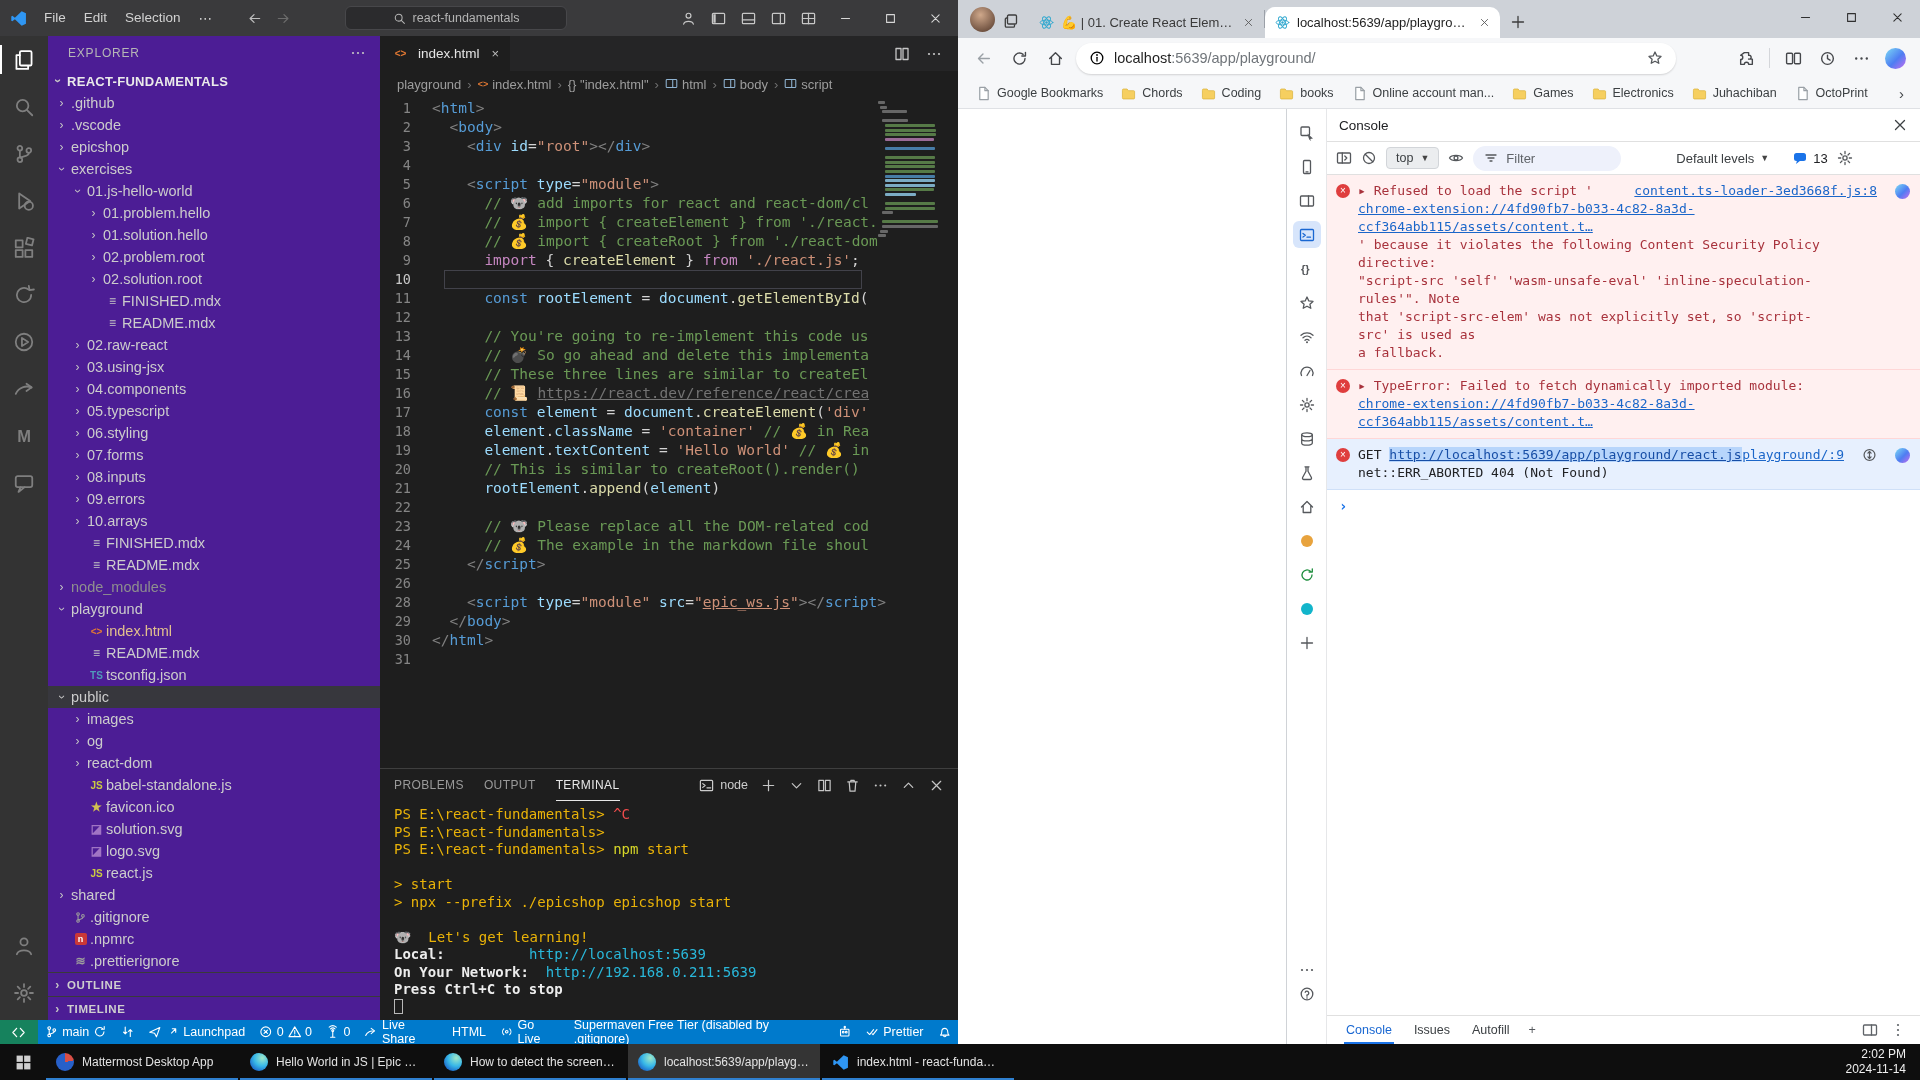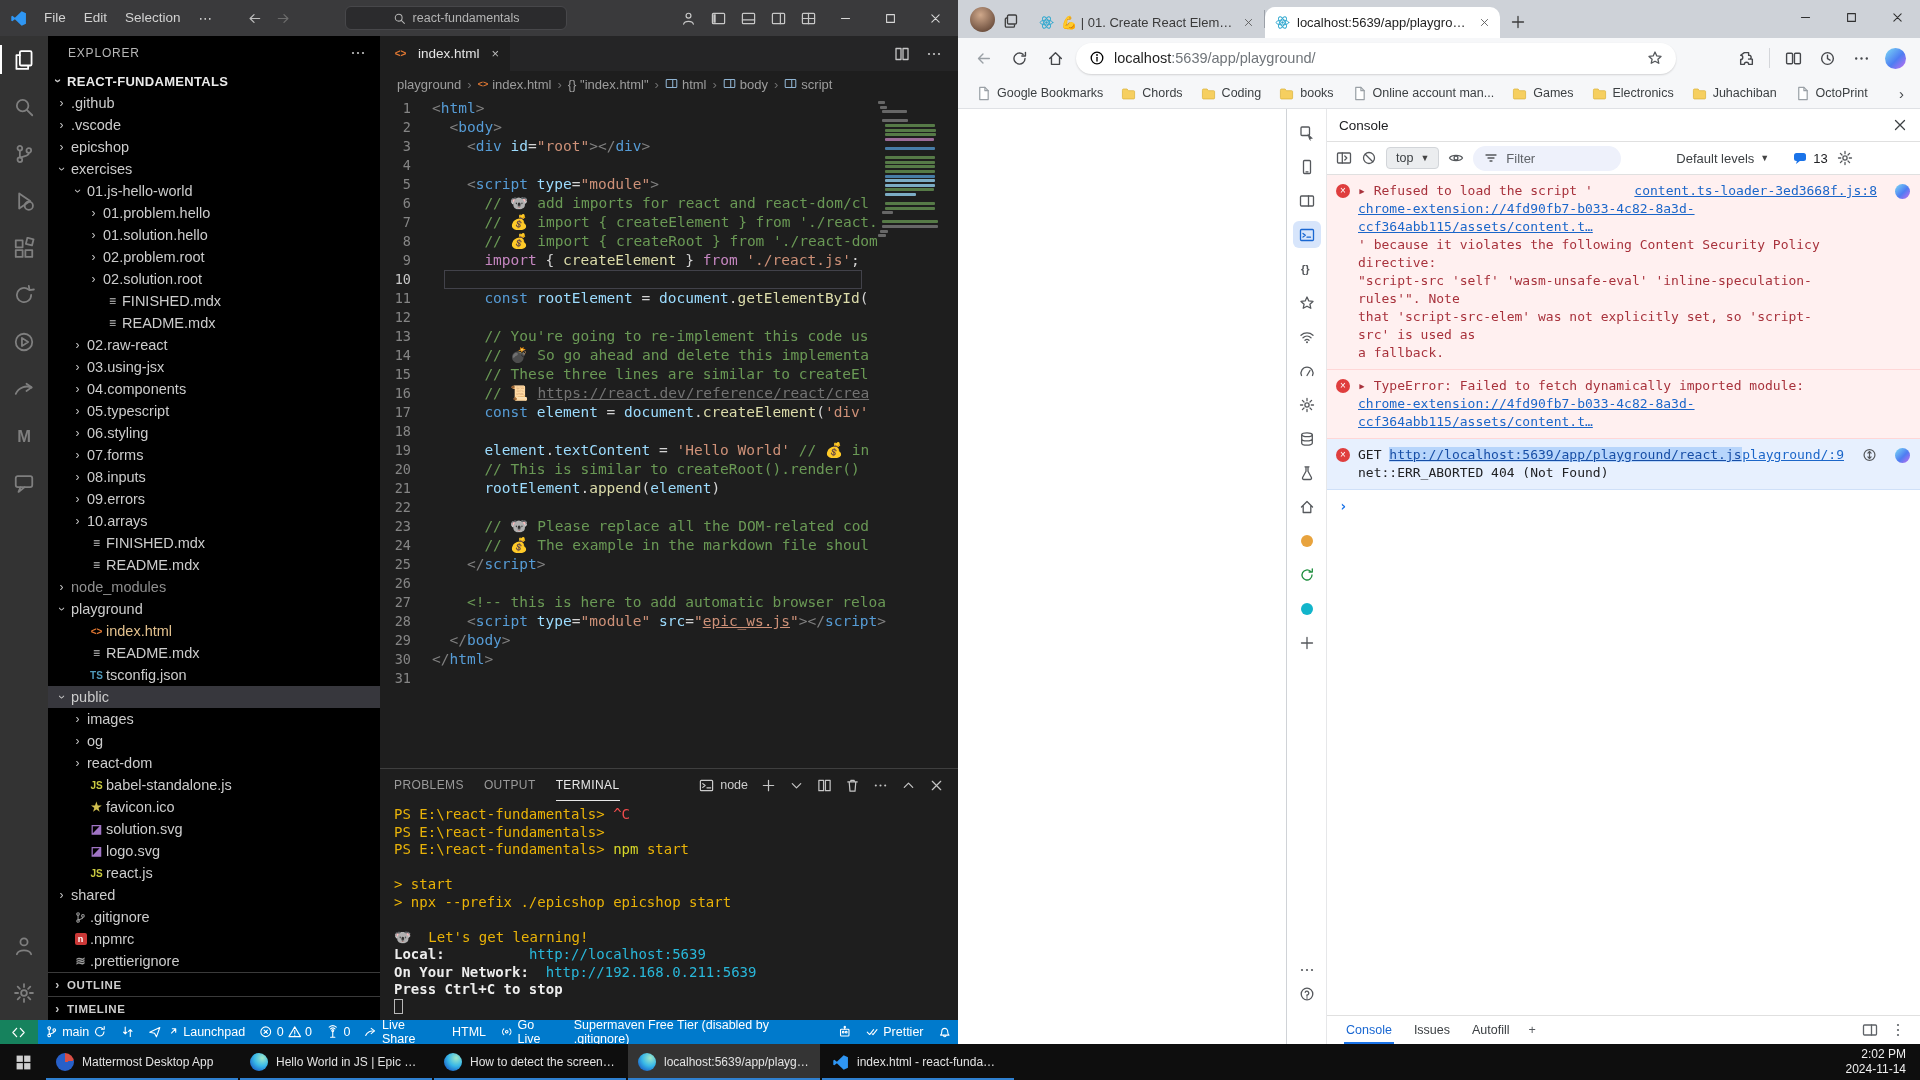--- a/index.html
+++ b/index.html
@@ -24,21 +24,21 @@
   .vs-tb-ic svg{width:15px;height:15px}
   .win-btn{width:45px;height:100%;display:flex;align-items:center;justify-content:center;color:#d7d7d7}
   .win-btn svg{width:13px;height:13px}
   .vs-main{flex:1;display:flex;min-height:0}
   .vs-activity{width:48px;background:#333333;display:flex;flex-direction:column;align-items:center;flex:none}
   .act-item{width:48px;height:47px;display:flex;align-items:center;justify-content:center;color:#7f7f7f;position:relative}
   .act-item svg{width:22px;height:22px}
   .act-item.active{color:#fff}
   .act-item.active::before{content:"";position:absolute;left:0;top:9px;bottom:9px;width:2px;background:#fff}
   .act-bottom{margin-top:auto;display:flex;flex-direction:column;align-items:center;padding-bottom:4px}
-  .vs-sidebar{width:332px;background:#000000;flex:none;display:flex;flex-direction:column;min-height:0;overflow:hidden}
+  .vs-sidebar{width:332px;background:#4c1d95;flex:none;display:flex;flex-direction:column;min-height:0;overflow:hidden}
   .sb-header{height:34px;display:flex;align-items:center;padding:0 14px 0 20px;color:#b6b6b6;font-size:12px;letter-spacing:.8px;flex:none}
   .sb-header .icw{margin-left:auto;color:#c5c5c5}
   .sb-root{display:flex;align-items:center;height:22px;font-weight:bold;font-size:13px;color:#eaeaea;letter-spacing:.3px;flex:none}
   .trow{display:flex;align-items:center;height:22px;color:#cccccc;white-space:nowrap;font-size:14.5px}
   .trow.selected{background:#37373d}
   .trow.dim .lbl{color:#8f8f8f}
   .trow.mod .lbl{color:#e2c08d}
   .chev{width:19px;flex:none;text-align:center;color:#c5c5c5;font-size:12px;display:inline-block}
   .chev.open{transform:rotate(90deg)}
   .ficon{width:19px;flex:none;display:inline-flex;justify-content:center;align-items:center;font-size:10px;font-weight:bold}
@@ -686,20 +686,21 @@
             <div class="cl">
               <span class="ln">16</span>
               <span class="ct"><span class="tk-tx">      </span><span class="tk-cmt">// 📜 </span><span class="tk-cml">https://react.dev/reference/react/crea</span></span>
             </div>
             <div class="cl">
               <span class="ln">17</span>
               <span class="ct"><span class="tk-tx">      </span><span class="tk-kwb">const</span><span class="tk-tx"> </span><span class="tk-vr">element</span><span class="tk-tx"> = </span><span class="tk-vr">document</span><span class="tk-tx">.</span><span class="tk-fn">createElement</span><span class="tk-tx">(</span><span class="tk-str">'div'</span></span>
             </div>
             <div class="cl">
               <span class="ln">18</span>
+              <span class="ct"><span class="tk-tx">      </span><span class="tk-vr">element</span><span class="tk-tx">.</span><span class="tk-vr">className</span><span class="tk-tx"> = </span><span class="tk-str">'container'</span><span class="tk-tx"> </span><span class="tk-cmt">// 💰 in Rea</span></span>
             </div>
             <div class="cl">
               <span class="ln">19</span>
               <span class="ct"><span class="tk-tx">      </span><span class="tk-vr">element</span><span class="tk-tx">.</span><span class="tk-vr">textContent</span><span class="tk-tx"> = </span><span class="tk-str">'Hello World'</span><span class="tk-tx"> </span><span class="tk-cmt">// 💰 in</span></span>
             </div>
             <div class="cl">
               <span class="ln">20</span>
               <span class="ct"><span class="tk-tx">      </span><span class="tk-cmt">// This is similar to createRoot().render()</span></span>
             </div>
             <div class="cl">
@@ -718,24 +719,20 @@
               <span class="ln">24</span>
               <span class="ct"><span class="tk-tx">      </span><span class="tk-cmt">// 💰 The example in the markdown file shoul</span></span>
             </div>
             <div class="cl">
               <span class="ln">25</span>
               <span class="ct"><span class="tk-pnc">    &lt;/</span><span class="tk-tag">script</span><span class="tk-pnc">&gt;</span></span>
             </div>
             <div class="cl">
               <span class="ln">26</span>
               <span class="ct"></span>
-            </div>
-            <div class="cl">
-              <span class="ln">27</span>
-              <span class="ct"><span class="tk-tx">    </span><span class="tk-cmt">&lt;!-- this is here to add automatic browser reloa</span></span>
             </div>
             <div class="cl">
               <span class="ln">28</span>
               <span class="ct"><span class="tk-pnc">    &lt;</span><span class="tk-tag">script</span><span class="tk-tx"> </span><span class="tk-att">type</span><span class="tk-tx">=</span><span class="tk-str">"module"</span><span class="tk-tx"> </span><span class="tk-att">src</span><span class="tk-tx">=</span><span class="tk-str">"</span><span class="tk-stl">epic_ws.js</span><span class="tk-str">"</span><span class="tk-pnc">&gt;&lt;/</span><span class="tk-tag">script</span><span class="tk-pnc">&gt;</span></span>
             </div>
             <div class="cl">
               <span class="ln">29</span>
               <span class="ct"><span class="tk-pnc">  &lt;/</span><span class="tk-tag">body</span><span class="tk-pnc">&gt;</span></span>
             </div>
             <div class="cl">

